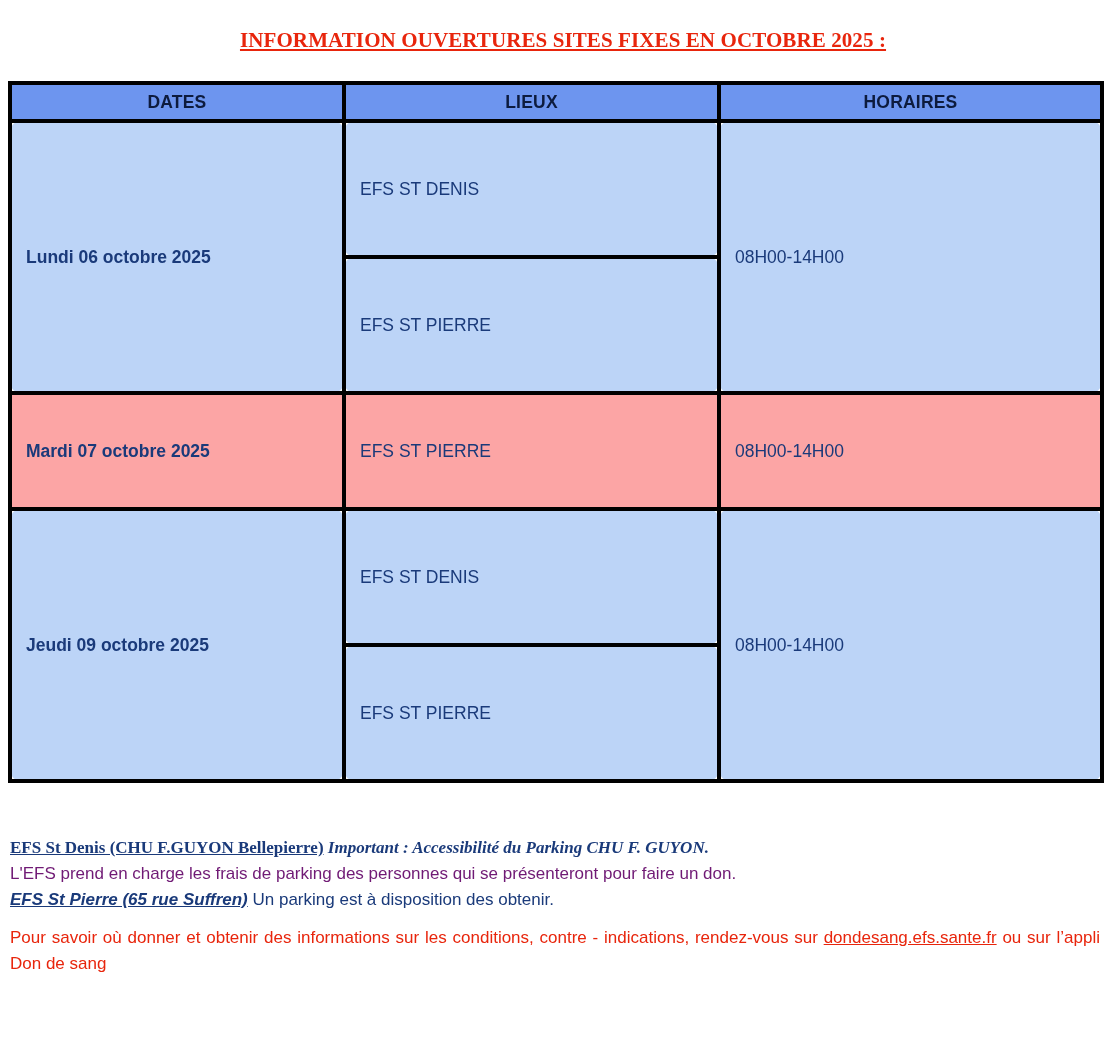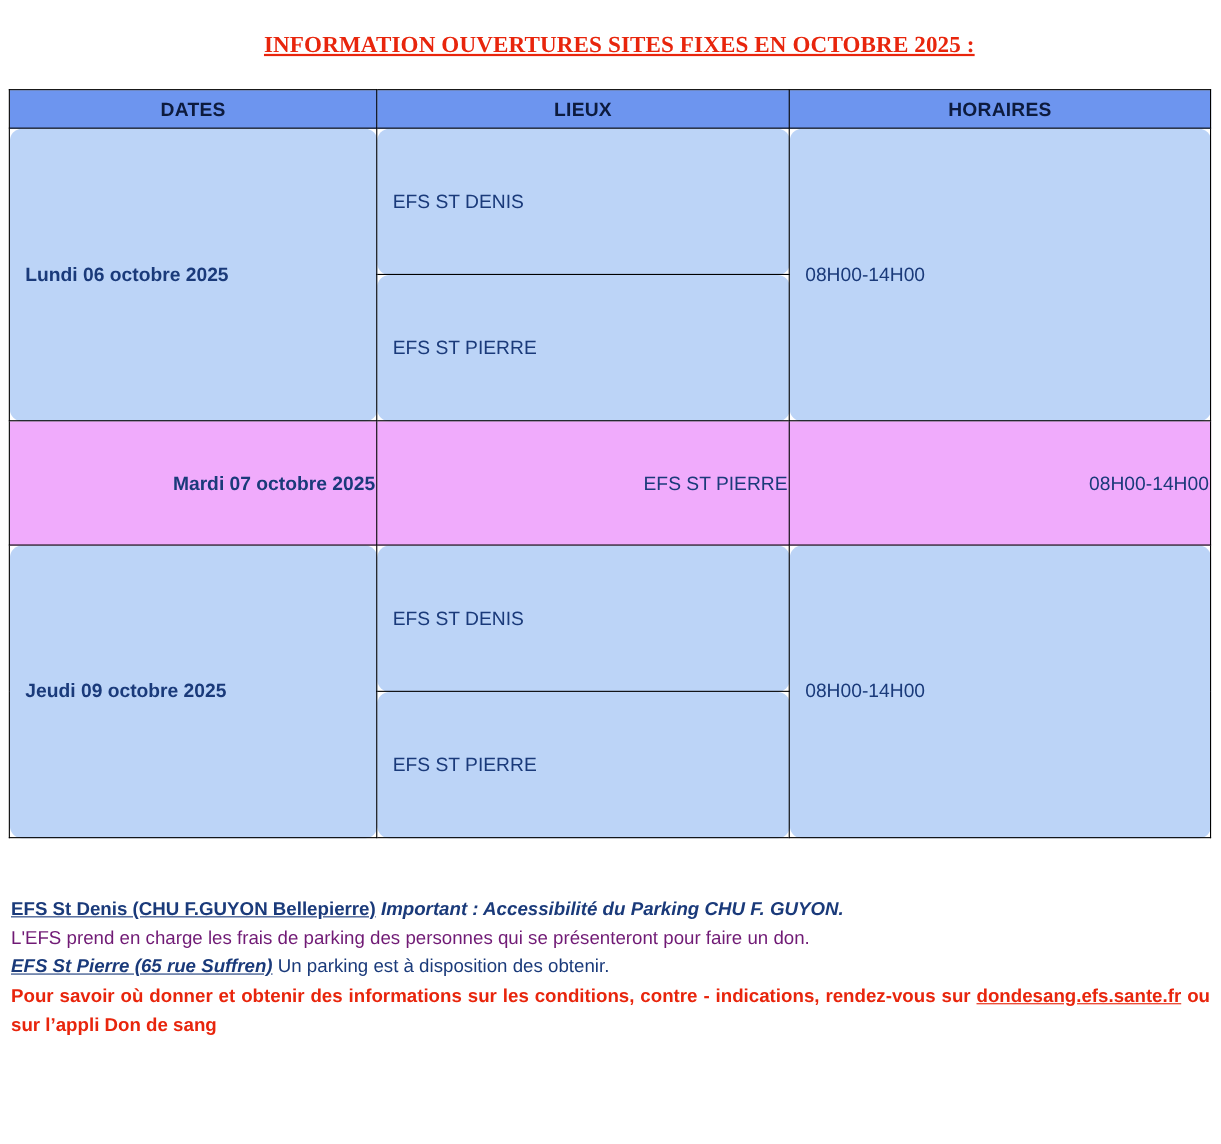--- a/index.html
+++ b/index.html
@@ -42,21 +42,21 @@
     margin: 28px 8px 0 8px;
     width: 1092px;
     border-collapse: collapse;
     table-layout: fixed;
   }
   table.planning col.c1 { width: 334px; }
   table.planning col.c2 { width: 375px; }
   table.planning col.c3 { width: 383px; }
   table.planning th,
   table.planning td {
-    border: 1px solid #000000;
+    border: 4px solid #000000;
     vertical-align: middle;
   }
   table.planning th {
     background: #6d95ef;
     color: #0d1b3e;
     font-size: 17.5px;
     font-weight: bold;
     text-align: center;
     height: 32px;
     letter-spacing: 0.2px;
@@ -67,30 +67,31 @@
     padding-left: 14px;
     color: #1a3a7a;
   }
   td.lieu-cell, td.horaire-cell {
     font-size: 17.5px;
     padding-left: 14px;
     color: #1a3a7a;
     font-weight: normal;
   }
   tr.shaded td { background: #bcd4f7; border-radius: 11px; }
-  tr.plain td { background: #f0abfc; text-align: right; }
+  tr.plain td { background: #fca5a5; }
   td.h-tall { height: 130px; }
   td.h-mid { height: 110px; }
   .notes {
     margin: 52px 10px 0 10px;
     font-size: 17px;
     line-height: 26px;
   }
   .notes .line1 {
     font-weight: bold;
+    font-family: Liberation Serif, serif;
   }
   .notes .line1 .lbl {
     text-decoration: underline;
   }
   .notes .line1 .imp {
     font-style: italic;
   }
   .notes .line2 {
     color: #701a75;
   }
@@ -101,22 +102,21 @@
   .notes .line3 .lbl2 {
     text-decoration: underline;
   }
   .notes .line3 .tail {
     font-weight: normal;
     font-style: normal;
   }
   .notes .line4 {
     color: #e8250c;
     text-align: justify;
-    margin-top: 1px;
-    font-weight: bold;
+    margin-top: 12px;
   }
   .notes .line4 a {
     color: #e8250c;
     text-decoration: underline;
   }
 </style>
 </head>
 <body>
 
 <div class="page">

